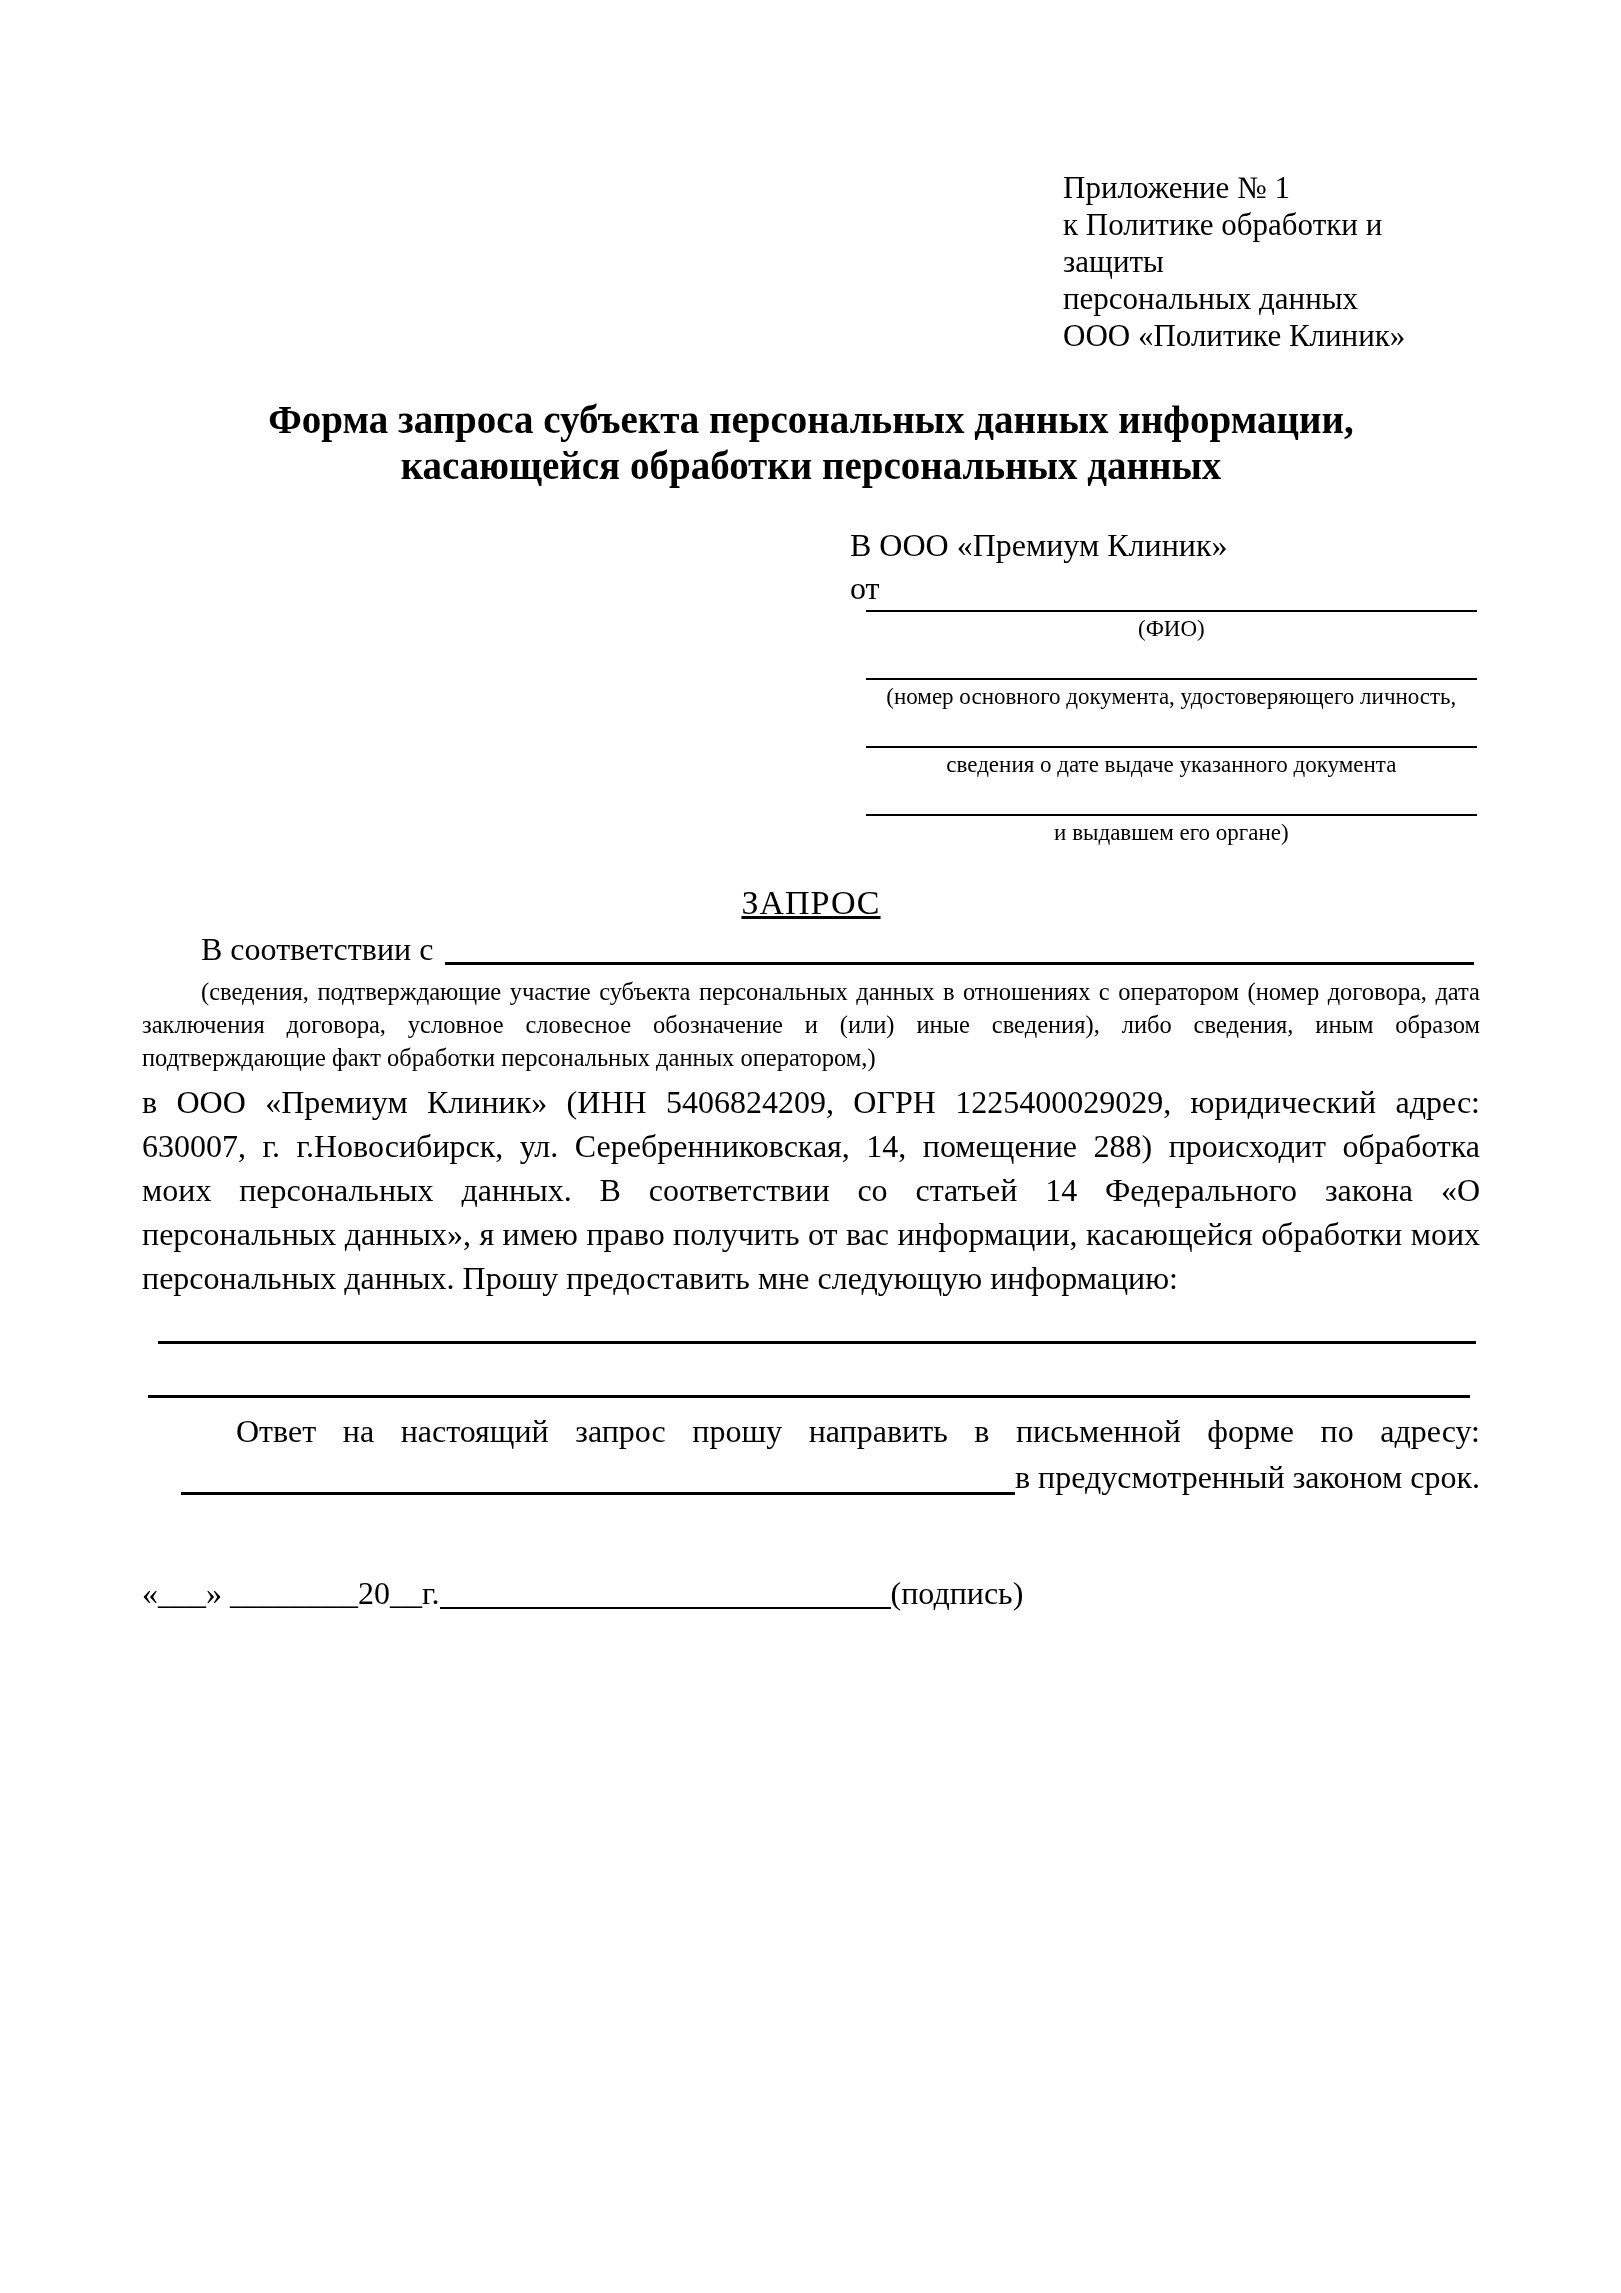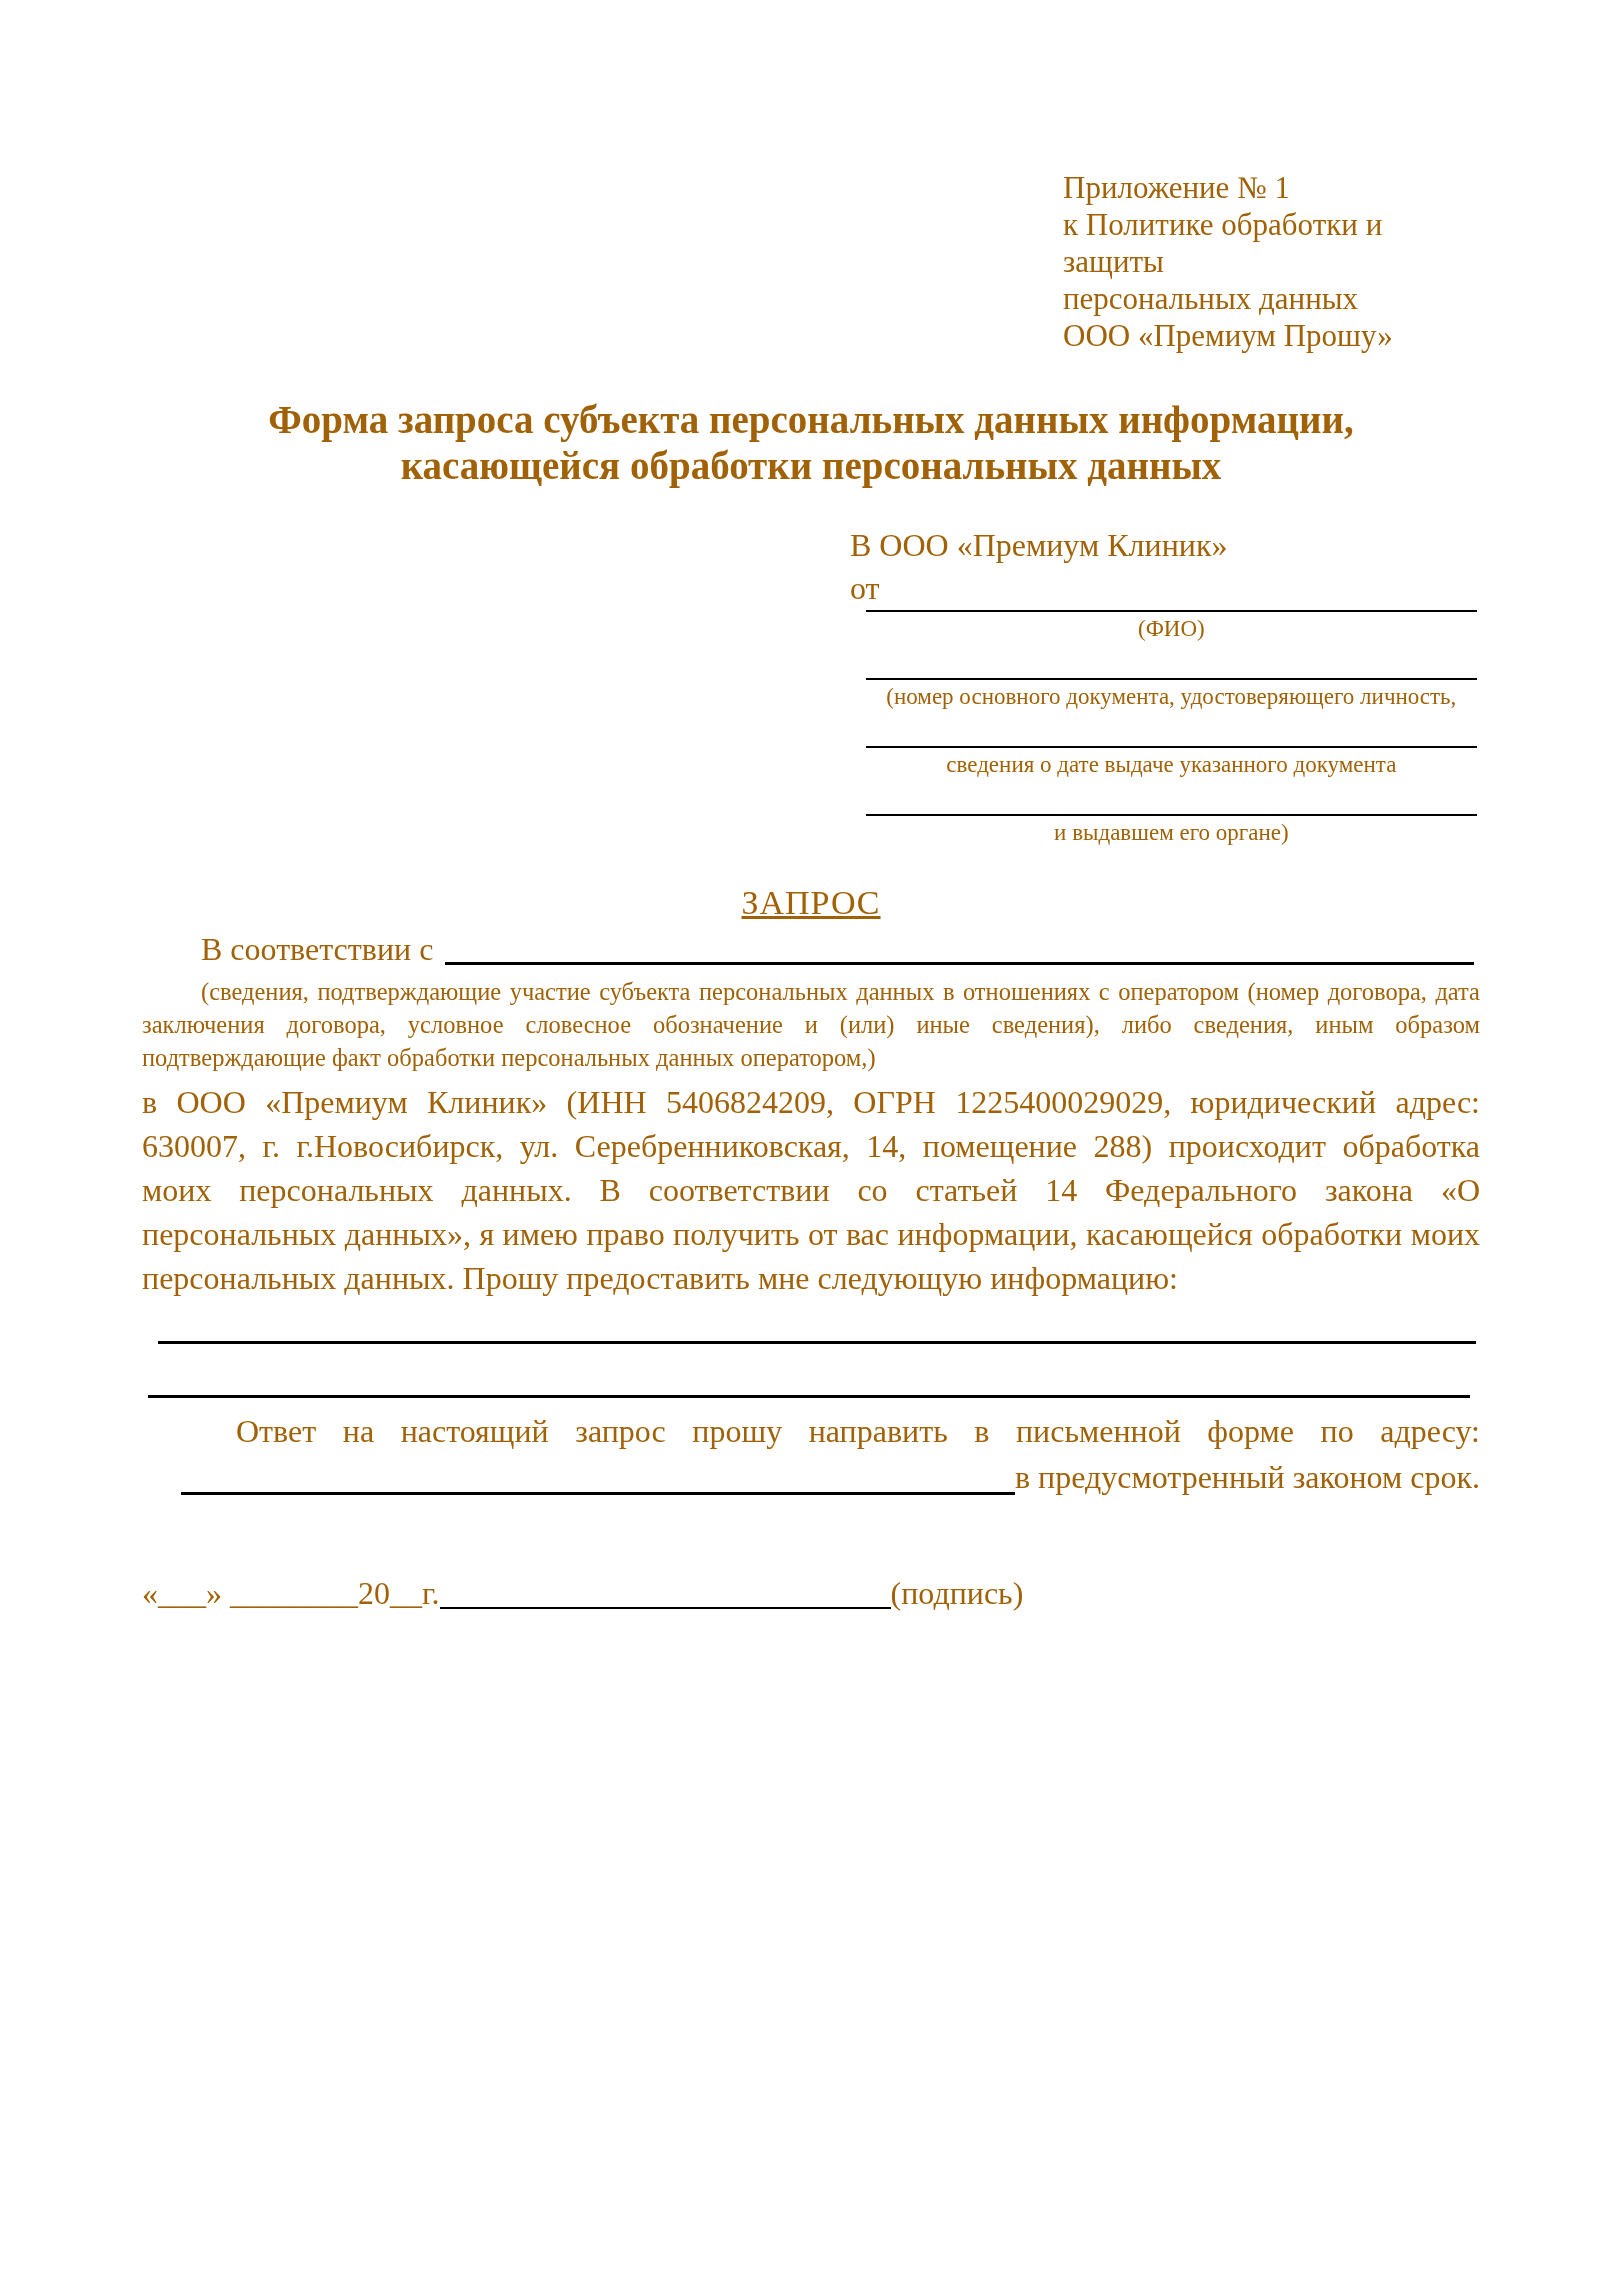--- a/index.html
+++ b/index.html
@@ -5,21 +5,21 @@
   html, body {
     margin: 0;
     padding: 0;
     background: #ffffff;
   }
   .page {
     position: relative;
     width: 1621px;
     height: 2294px;
     background: #ffffff;
-    color: #a16207;
+    color: #000000;
     font-family: "Liberation Serif", serif;
     font-size: 32px;
     box-sizing: border-box;
     padding: 0 141px 0 142px;
     overflow: hidden;
   }
   
   .appendix {
     padding-top: 169px;
     margin-left: 921px;
@@ -146,21 +146,21 @@
 </style>
 </head>
 <body>
 
 <div class="page">
 
   <div class="appendix">
     <div>Приложение № 1</div>
     <div>к Политике обработки и защиты</div>
     <div>персональных данных</div>
-    <div>ООО «Премиум Прошу»</div>
+    <div>ООО «Политике Клиник»</div>
   </div>
 
   <div class="title">Форма запроса субъекта персональных данных информации, касающейся обработки персональных данных</div>
 
   <div class="addressee">
     <div>В ООО «Премиум Клиник»</div>
     <div>от</div>
 
     <div class="field">
       <div class="field-line"></div>

